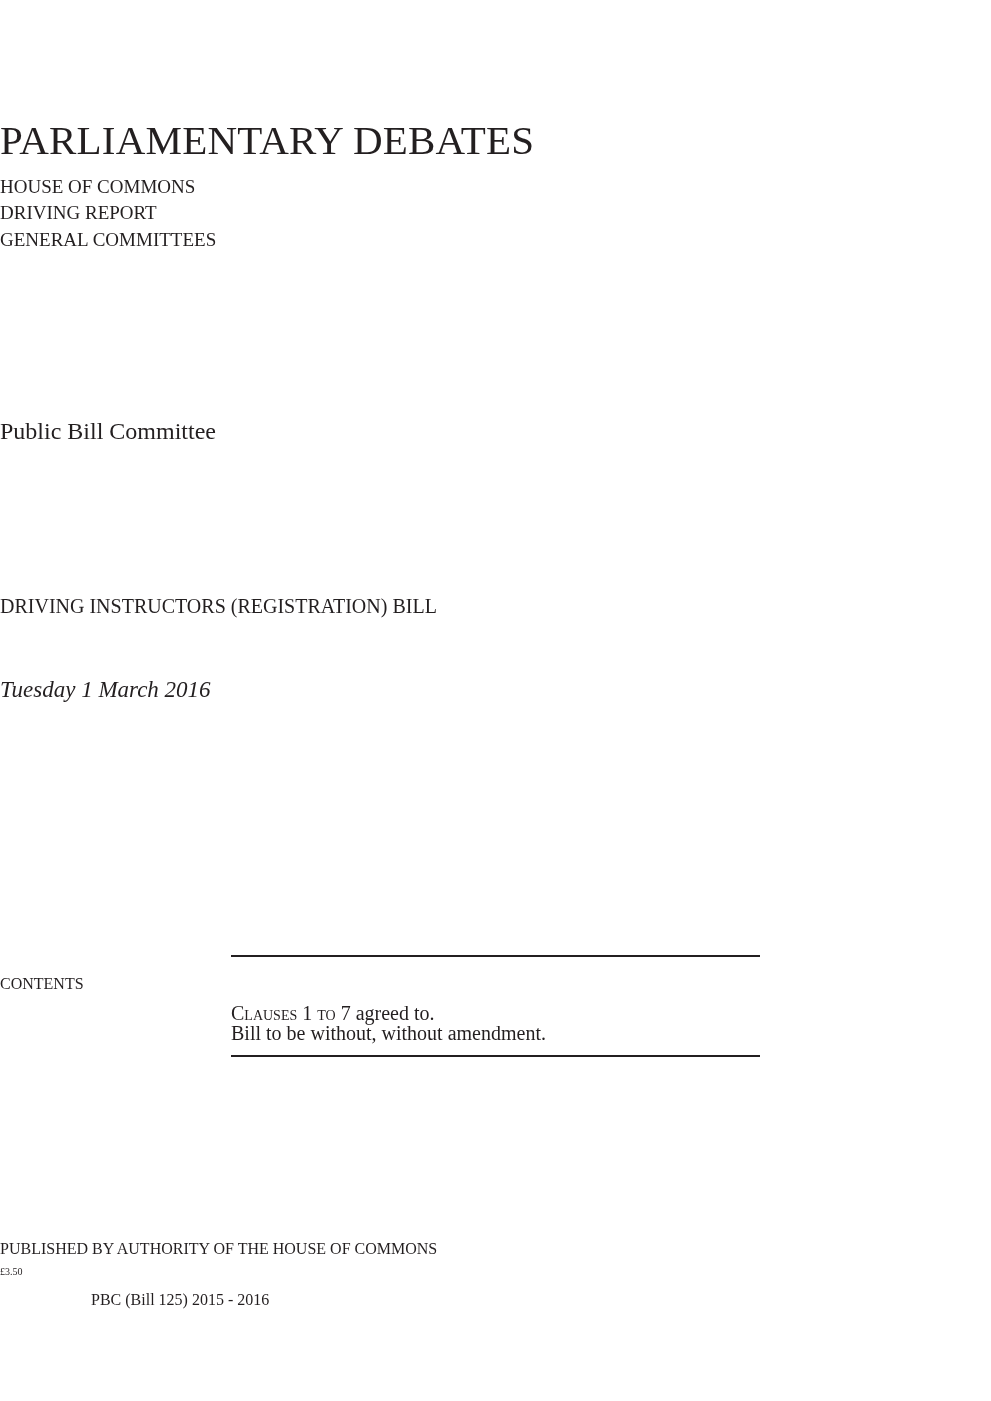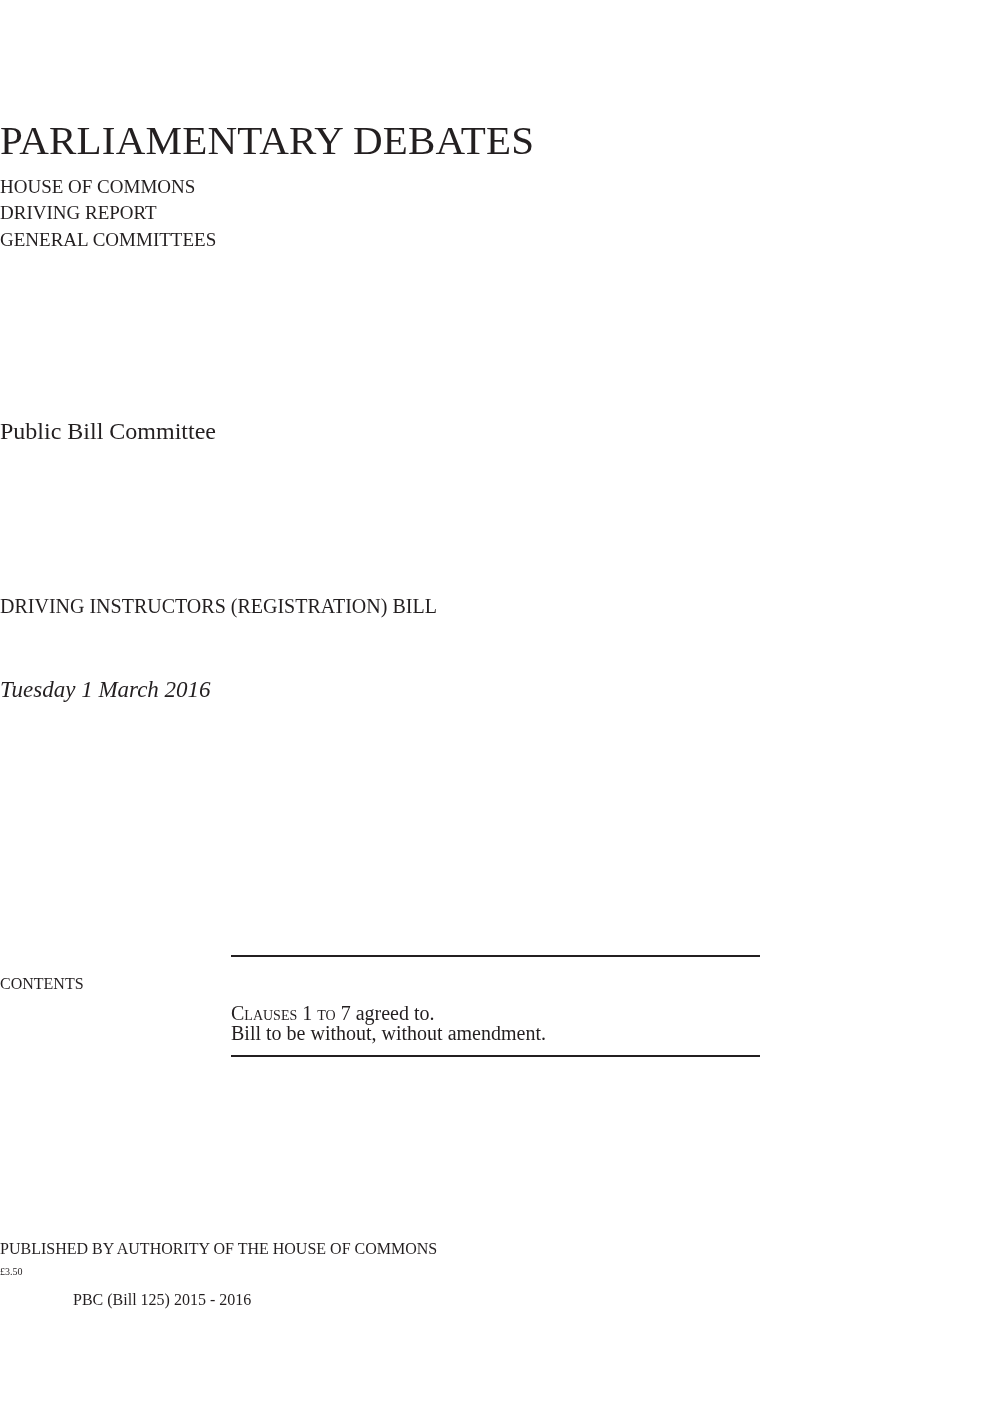--- a/index.html
+++ b/index.html
@@ -80,21 +80,21 @@
       top: 1239px;
       font-size: 16px;
       line-height: 20px;
     }
     .price {
       top: 1262px;
       font-size: 10px;
       line-height: 20px;
     }
     .reference {
-      left: 73px;
+      left: 91px;
       top: 1290px;
       font-size: 16px;
       line-height: 20px;
       white-space: nowrap;
     }
   </style>
 </head>
 <body>
 
 <div class="abs center main-title">PARLIAMENTARY DEBATES</div>

